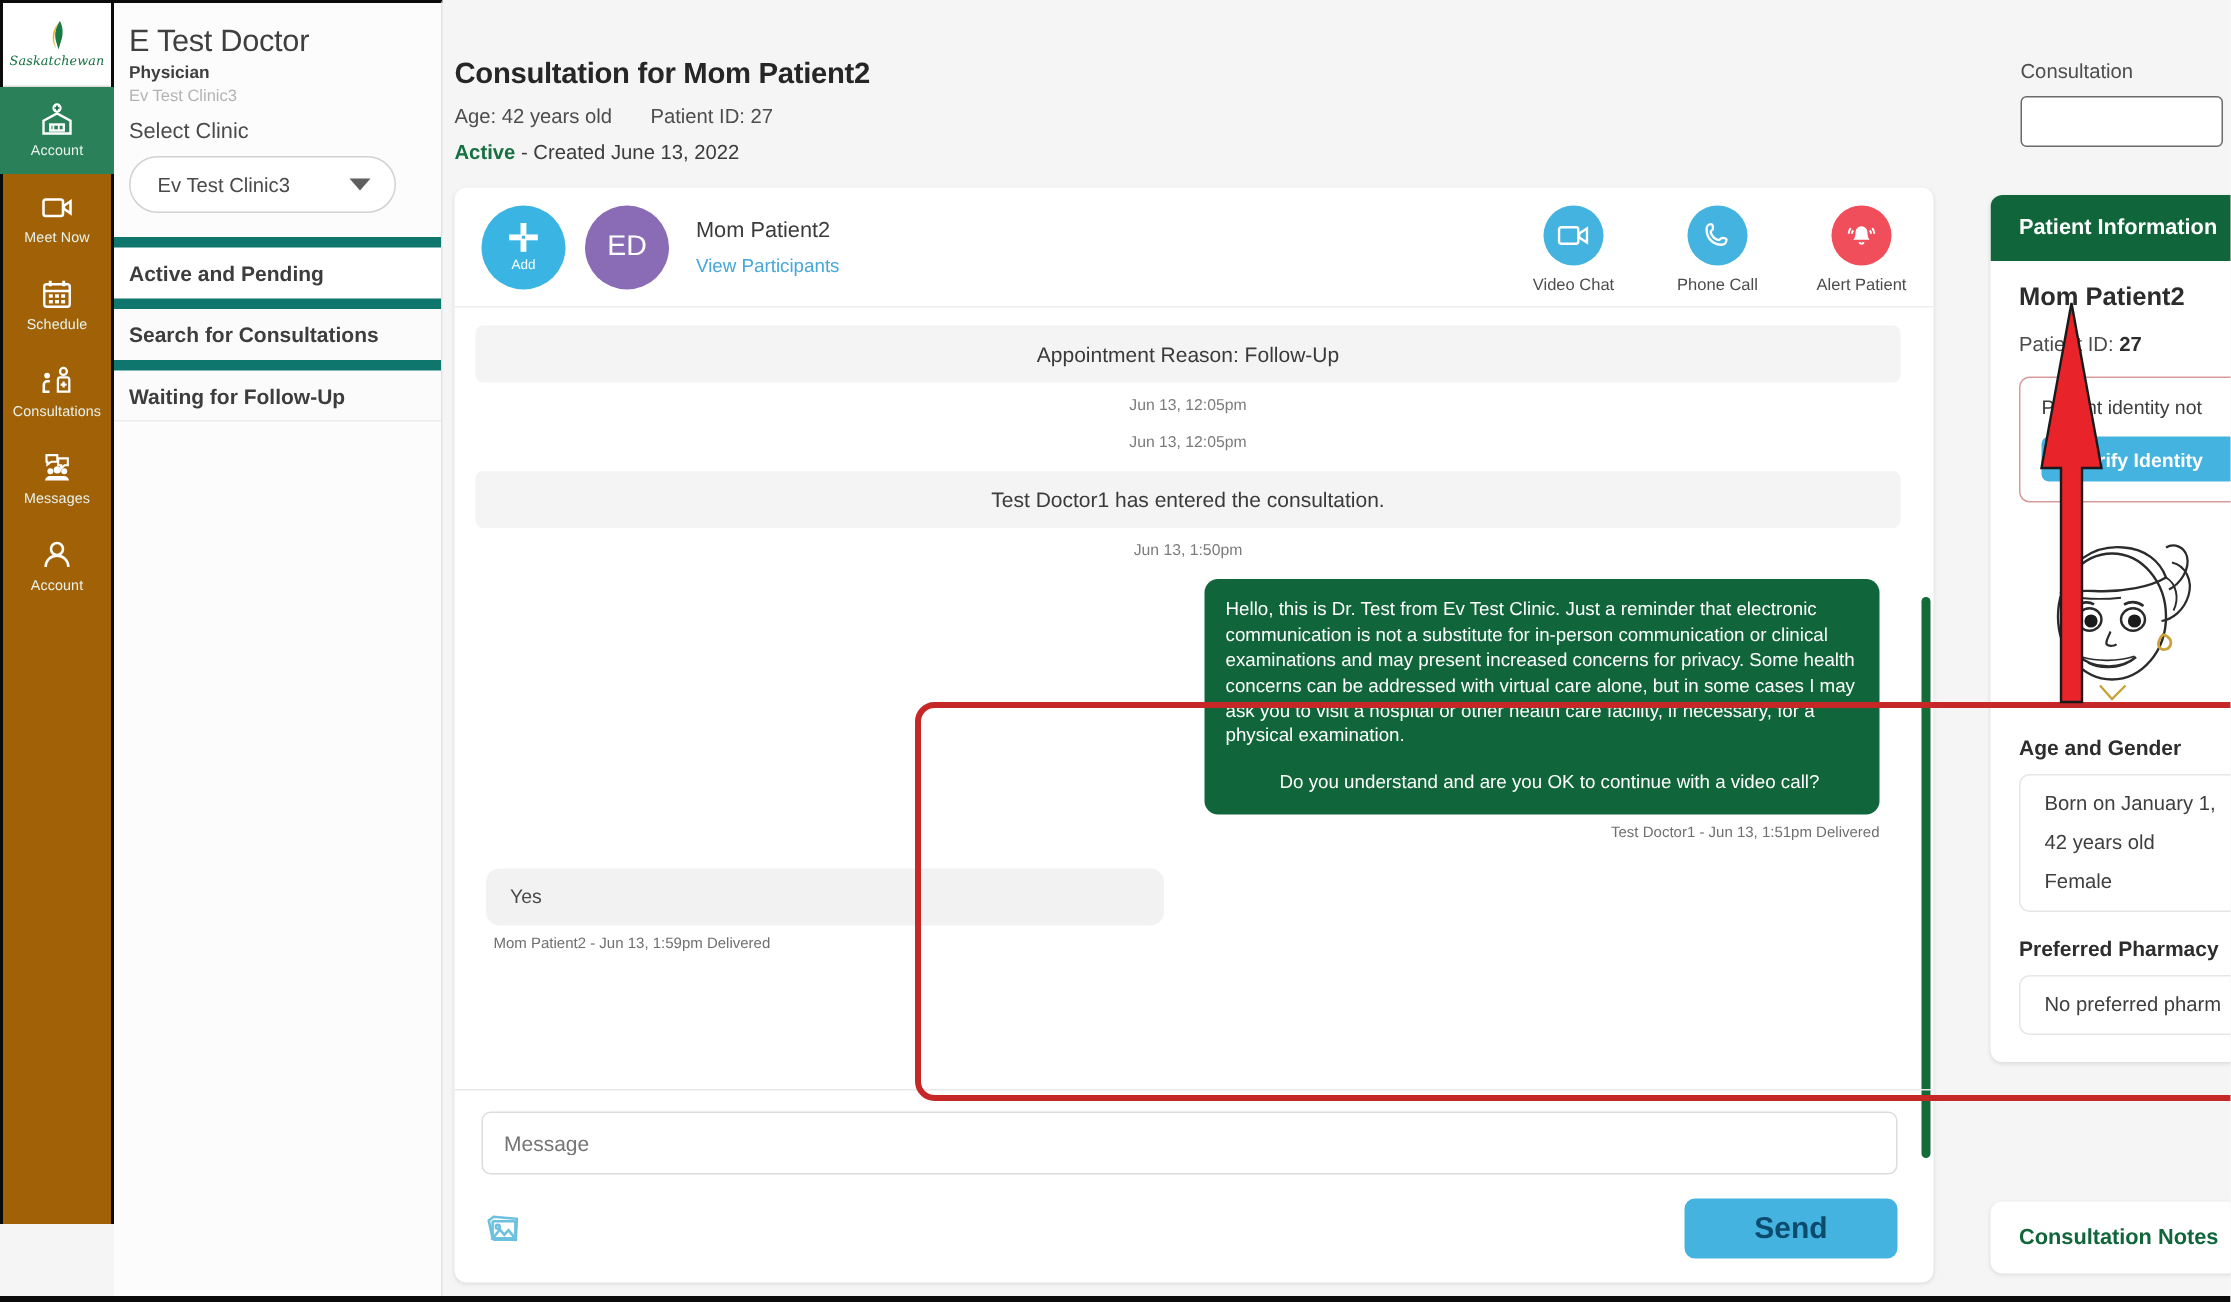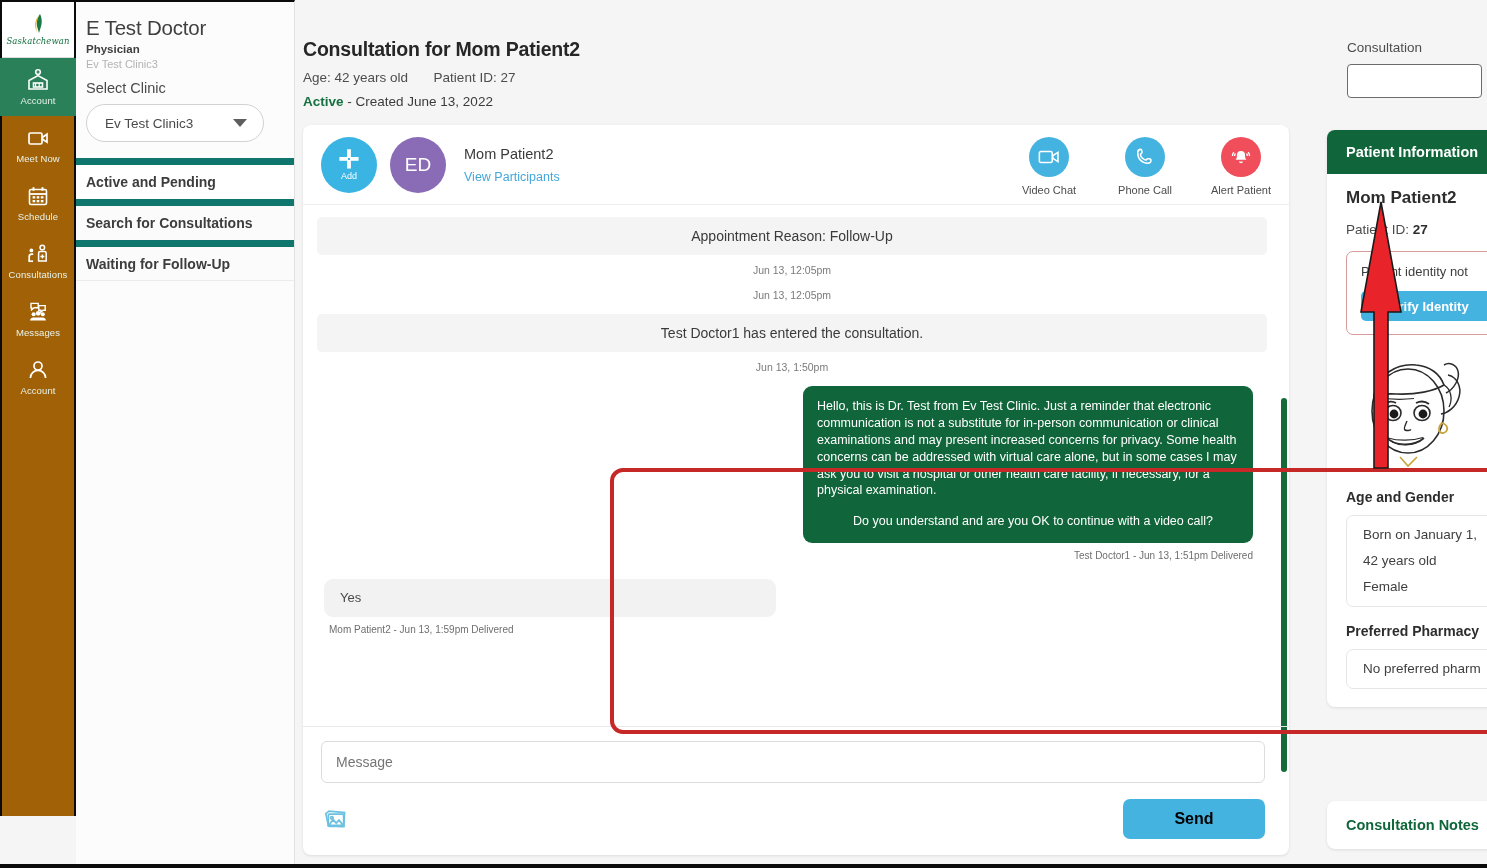--- a/index.html
+++ b/index.html
@@ -147,21 +147,21 @@
   .compose { position: absolute; left: 0; bottom: 0; width: 986px; border-top: 1px solid #e9e9e9; padding: 14px 22px 16px 18px; }
   .msg-input {
     width: 944px; height: 42px; border: 1px solid #dcdcdc; border-radius: 6px;
     background: #fff; font-size: 14px; color: #8e8e8e; padding: 0 14px;
     font-family: "Liberation Sans", sans-serif;
   }
   .compose-row { display: flex; align-items: center; justify-content: space-between; margin-top: 16px; width: 944px;}
   .img-btn { width: 30px; height: 28px; cursor: pointer; }
   .send-btn {
     width: 142px; height: 40px; border-radius: 7px; background: #45b3e0;
-    color: #000000; font-size: 16px; font-weight: bold; border: none; cursor: pointer;
+    color: #0c4a6e; font-size: 20px; font-weight: bold; border: none; cursor: pointer;
     font-family: "Liberation Sans", sans-serif;
   }
 
   
   .ann-arrow { position: absolute; left: 1060px; top: 200px; width: 52px; height: 270px; pointer-events: none; z-index: 9; }
   .ann-box {
     position: absolute; left: 315px; top: 468px; width: 955px; height: 266px;
     border: 4px solid #c62828; border-radius: 13px; pointer-events: none; z-index: 8;
   }
 

